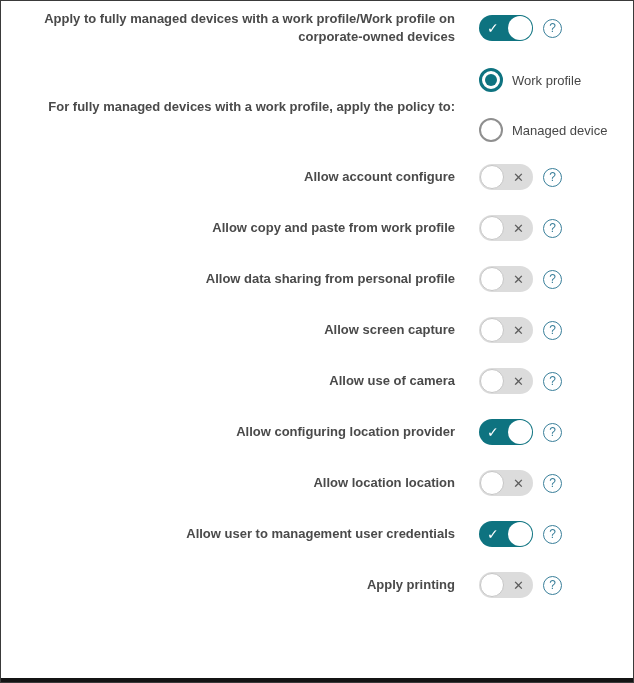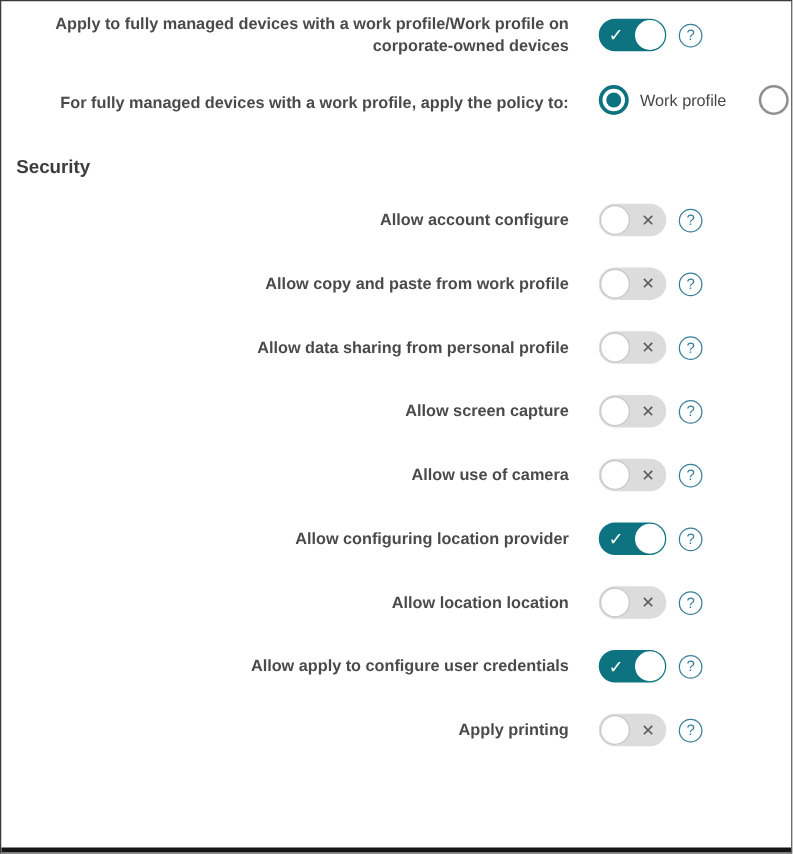--- a/index.html
+++ b/index.html
@@ -93,20 +93,21 @@
     justify-content: center;
     font-size: 12px;
     line-height: 1;
     cursor: pointer;
     flex-shrink: 0;
   }
 
   
   .radio-stack {
     display: flex;
+    flex-direction: column;
     gap: 26px;
     width: 134px;
     flex-shrink: 0;
   }
   .radio-option {
     display: flex;
     align-items: center;
     gap: 9px;
     height: 24px;
     cursor: pointer;
@@ -176,21 +177,20 @@
             </span>
           <span class="radio-label">Work profile</span>
         </div>
         <div class="radio-option" data-selected="false">
           <span class="radio-circle"></span>
           <span class="radio-label">Managed device</span>
         </div>
       </div>
     </div>
 
-    <div class="section-heading">Security</div>
 
     <div class="setting-row toggle-row">
       <div class="setting-label">Allow account configure</div>
       <div class="controls">
         <div class="toggle" data-state="off">
 
           <span class="glyph cross">✕</span>
           <span class="knob"></span>
         </div>
         <div class="help">
@@ -277,21 +277,21 @@
           <span class="glyph cross">✕</span>
           <span class="knob"></span>
         </div>
         <div class="help">
             <span>?</span>
           </div>
       </div>
     </div>
 
     <div class="setting-row toggle-row">
-      <div class="setting-label">Allow apply to configure user credentials</div>
+      <div class="setting-label">Allow user to management user credentials</div>
       <div class="controls">
         <div class="toggle" data-state="on">
           <span class="glyph check">✓</span>
 
           <span class="knob"></span>
         </div>
         <div class="help">
             <span>?</span>
           </div>
       </div>

